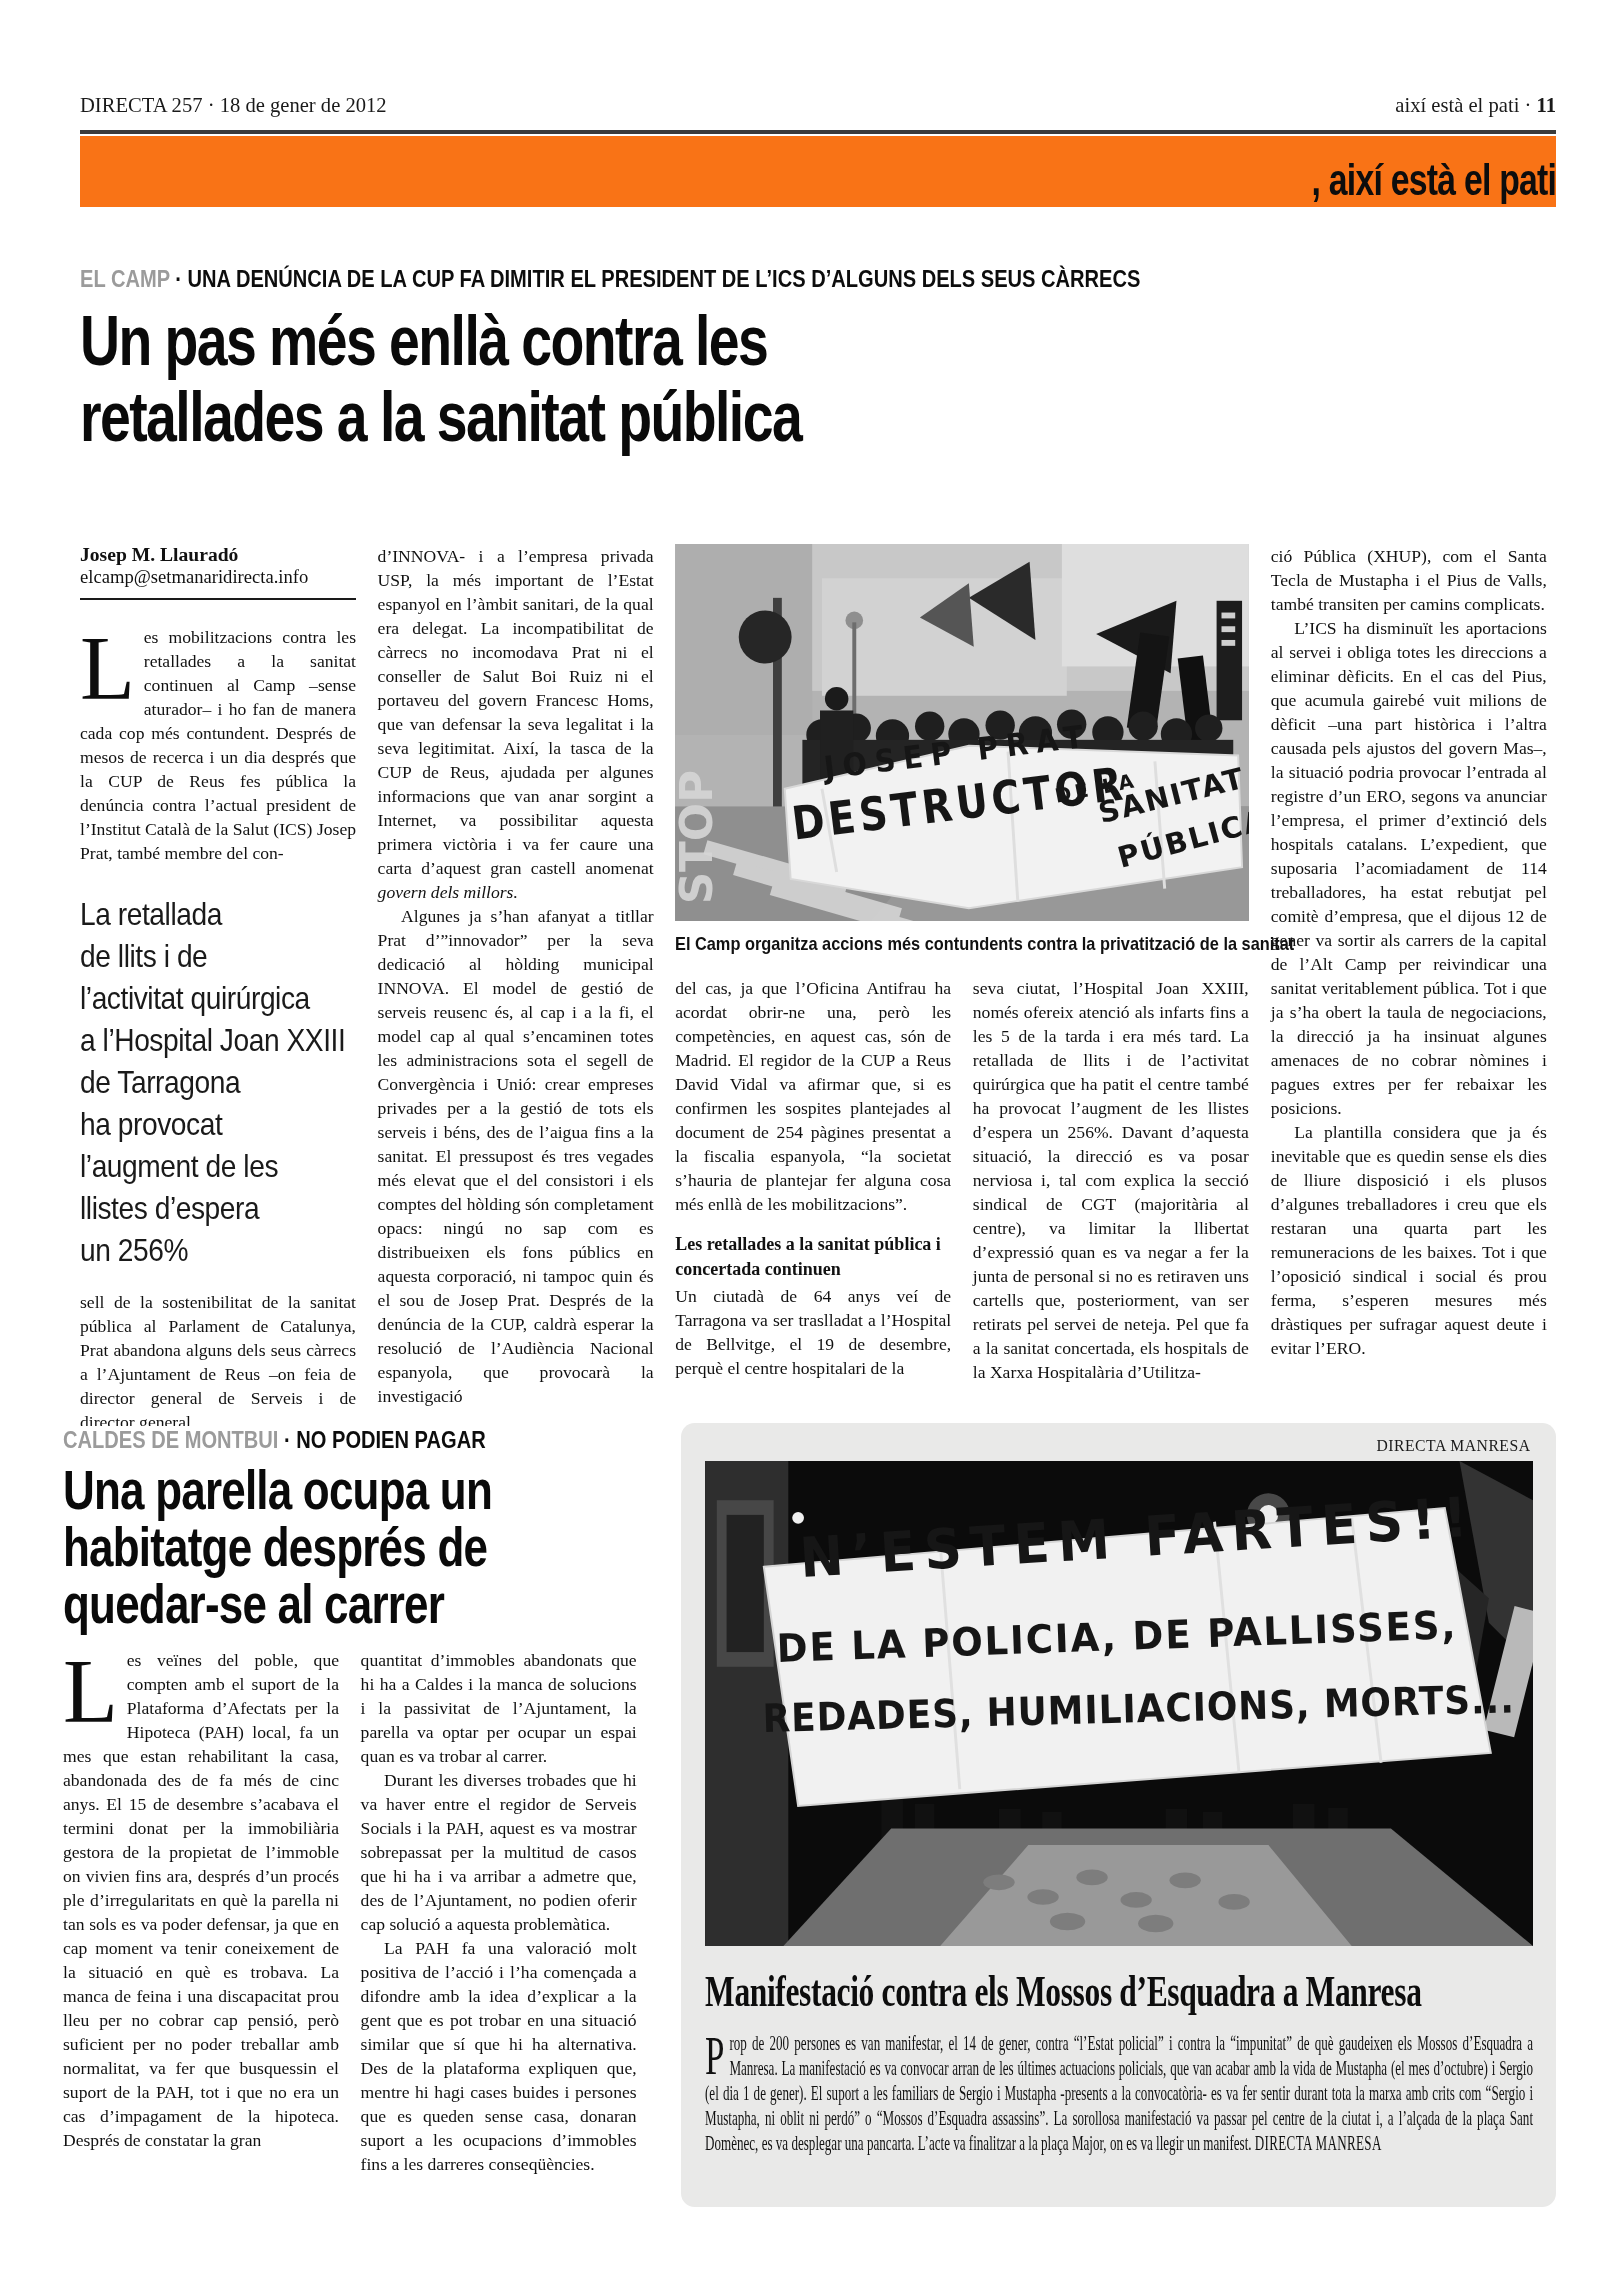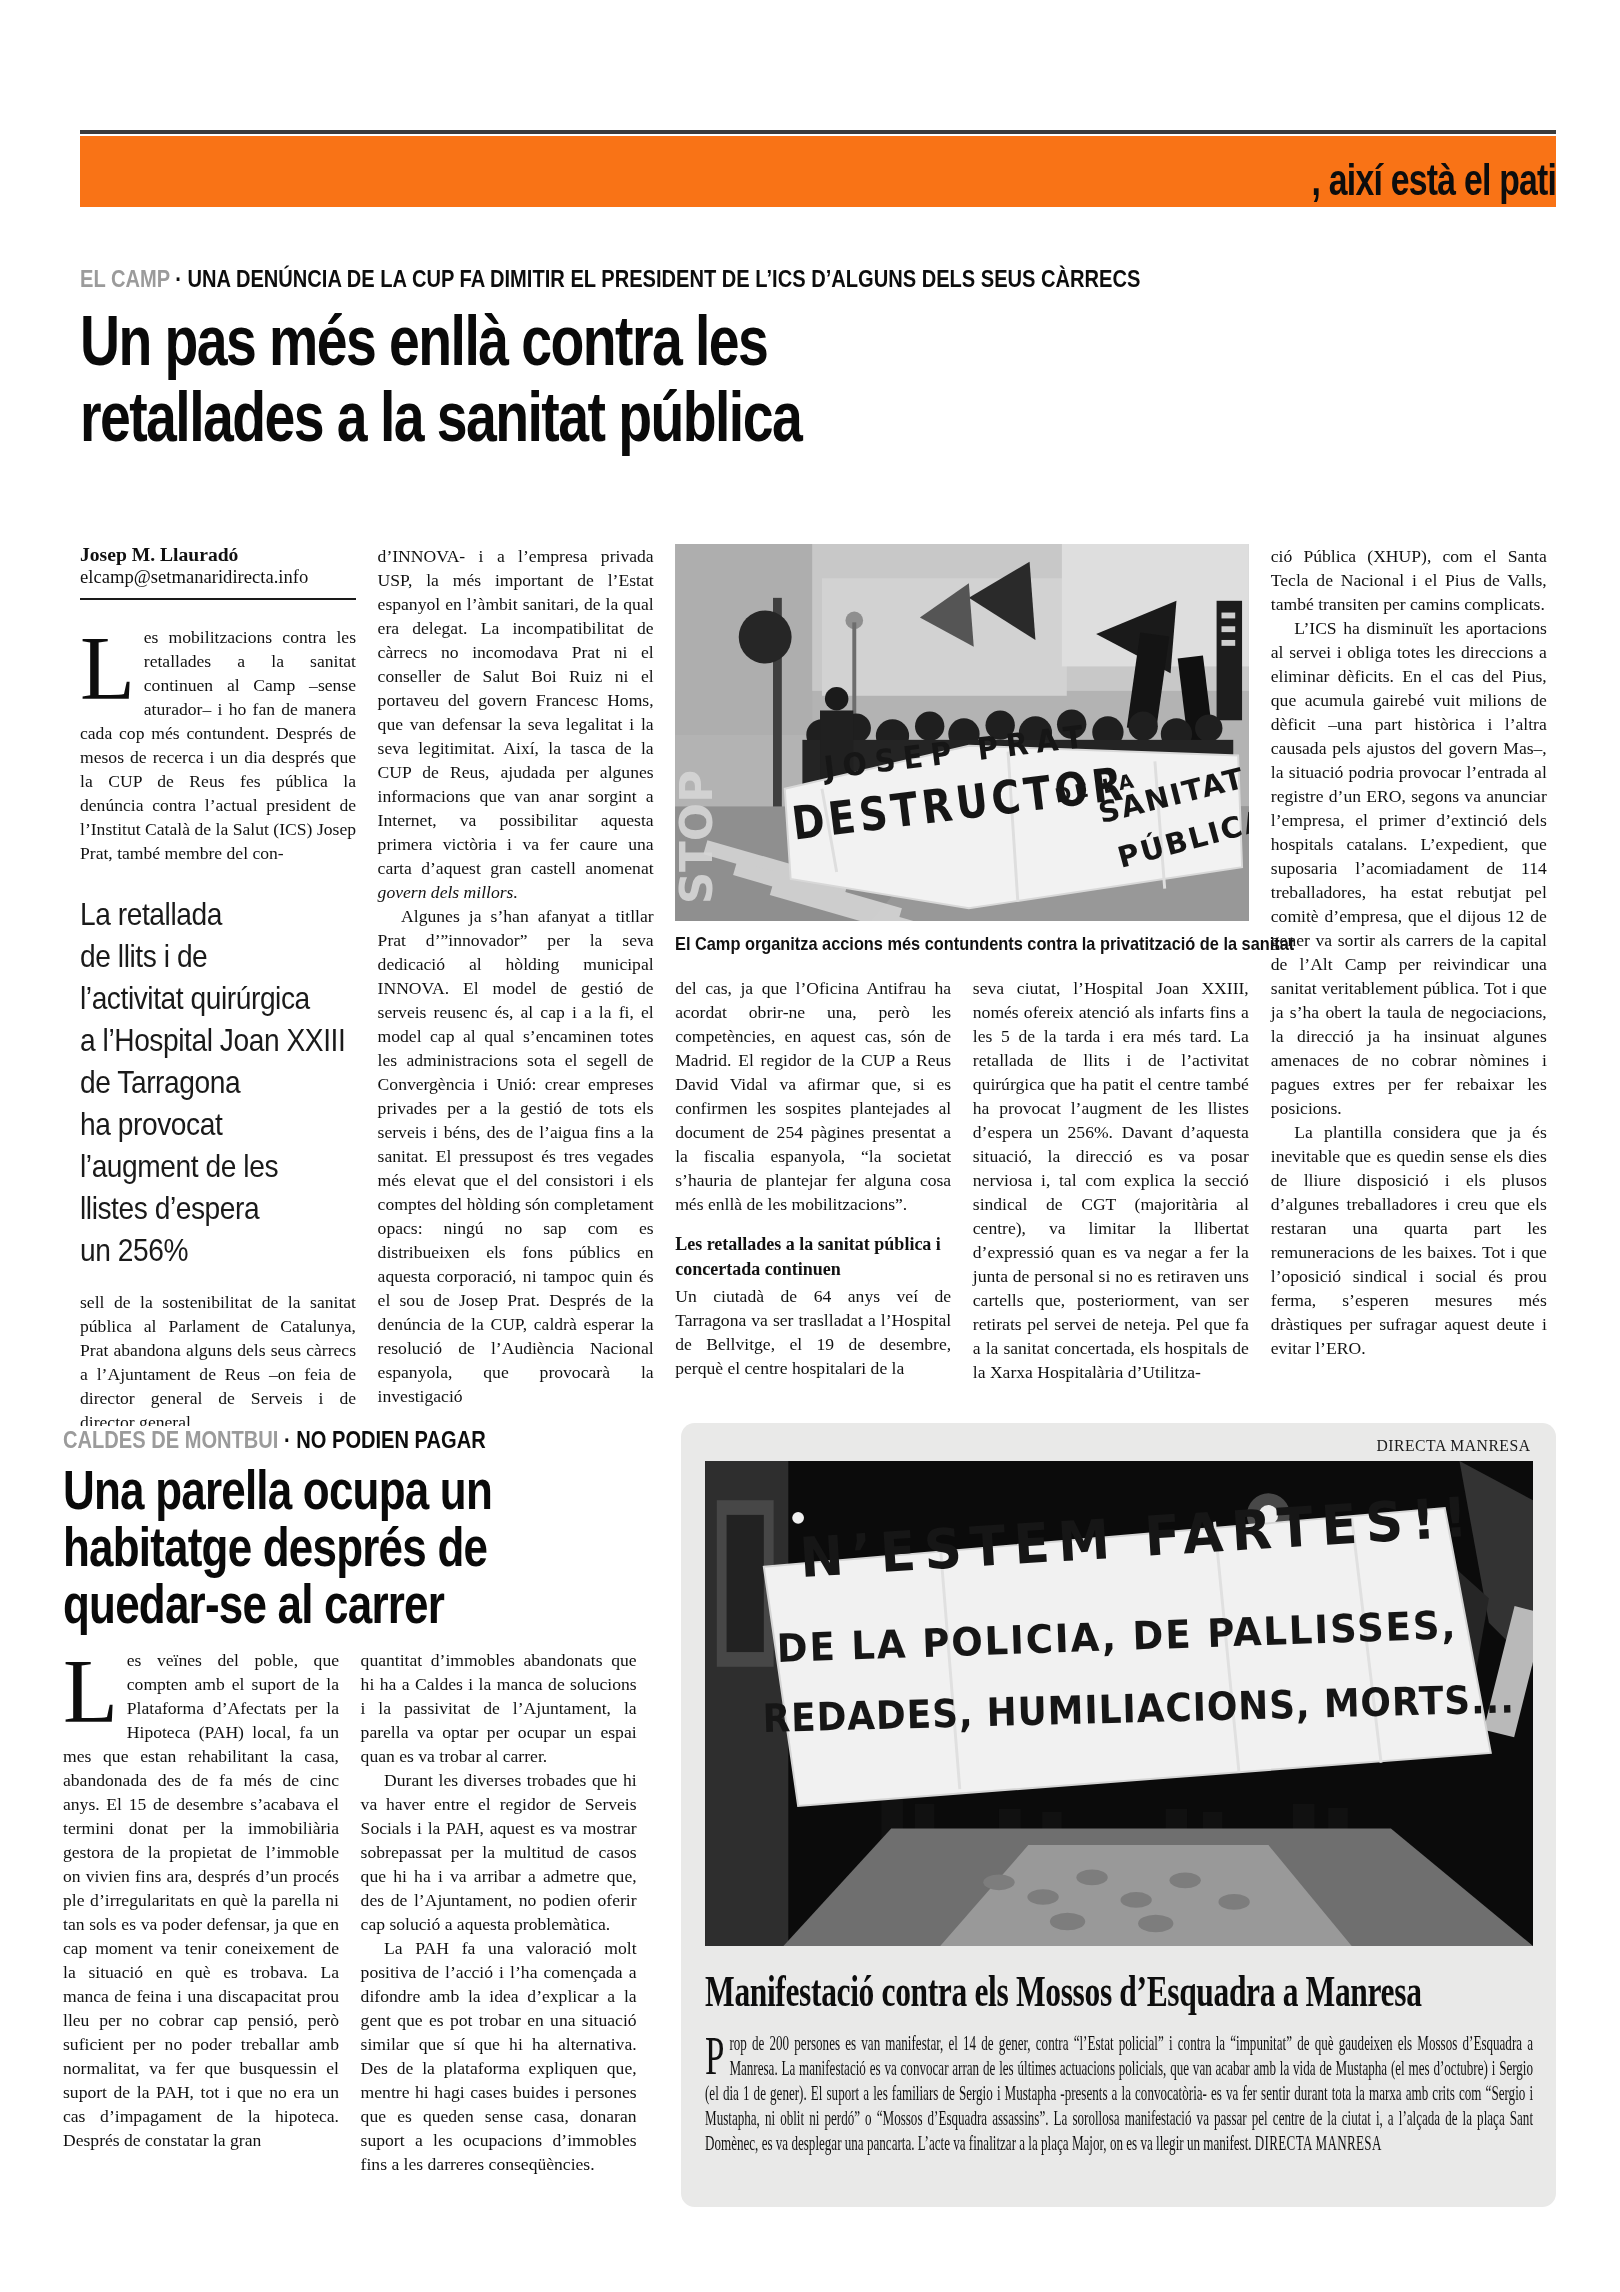--- a/index.html
+++ b/index.html
@@ -70,20 +70,24 @@
   .a3-body{margin-left:23.5px;width:1304px;transform:scaleX(.635);transform-origin:left top;
            font-size:20.6px;line-height:25px;text-align:justify;}
   .dc-p{float:left;font-size:55px;line-height:43px;padding:2.9px 7.8px 0 0;}
   .sig{letter-spacing:0.5px;}
 </style>
 </head>
 <body>
 
 <div class="page">
 
+  <div class="header-row">
+    <span>DIRECTA 257  ·  18 de gener de 2012</span>
+    <span class="header-right"><span>així està el pati ·</span> <b>11</b></span>
+  </div>
   <div class="top-rule"></div>
   <div class="band">
     <span class="band-inner">, així està el pati</span>
   </div>
 
   <div class="a1-head">
     <div class="kicker">
       <span class="loc">EL CAMP</span><span> · </span><span>UNA DENÚNCIA DE LA CUP FA DIMITIR EL PRESIDENT DE L’ICS D’ALGUNS DELS SEUS CÀRRECS</span>
     </div>
     <div class="h1-main">Un pas més enllà contra les
@@ -181,21 +185,21 @@
           <div class="subhead">Les retallades a la sanitat pública i concertada continuen</div>
           <p>Un ciutadà de 64 anys veí de Tarragona va ser traslladat a l’Hospital de Bellvitge, el 19 de desembre, perquè el centre hospitalari de la</p>
         </div>
         <div class="col">
           <p>seva ciutat, l’Hospital Joan XXIII, només ofereix atenció als infarts fins a les 5 de la tarda i era més tard. La retallada de llits i de l’activitat quirúrgica que ha patit el centre també ha provocat l’augment de les llistes d’espera un 256%. Davant d’aquesta situació, la direcció es va posar nerviosa i, tal com explica la secció sindical de CGT (majoritària al centre), va limitar la llibertat d’expressió quan es va negar a fer la junta de personal si no es retiraven uns cartells que, posteriorment, van ser retirats pel servei de neteja. Pel que fa a la sanitat concertada, els hospitals de la Xarxa Hospitalària d’Utilitza-</p>
         </div>
       </div>
     </div>
 
     <div class="col">
-      <p>ció Pública (XHUP), com el Santa Tecla de Nacional i el Pius de Valls, també transiten per camins complicats.</p>
+      <p>ció Pública (XHUP), com el Santa Tecla de Mustapha i el Pius de Valls, també transiten per camins complicats.</p>
       <p class="ind">L’ICS ha disminuït les aportacions al servei i obliga totes les direccions a eliminar dèficits. En el cas del Pius, que acumula gairebé vuit milions de dèficit –una part històrica i l’altra causada pels ajustos del govern Mas–, la situació podria provocar l’entrada al registre d’un ERO, segons va anunciar l’empresa, el primer d’extinció dels hospitals catalans. L’expedient, que suposaria l’acomiadament de 114 treballadores, ha estat rebutjat pel comitè d’empresa, que el dijous 12 de gener va sortir als carrers de la capital de l’Alt Camp per reivindicar una sanitat veritablement pública. Tot i que ja s’ha obert la taula de negociacions, la direcció ja ha insinuat algunes amenaces de no cobrar nòmines i pagues extres per fer rebaixar les posicions.</p>
       <p class="ind">La plantilla considera que ja és inevitable que es quedin sense els dies de lliure disposició i els plusos d’algunes treballadores i creu que els restaran una quarta part les remuneracions de les baixes. Tot i que l’oposició sindical i social és prou ferma, s’esperen mesures més dràstiques per sufragar aquest deute i evitar l’ERO.</p>
     </div>
   </div>
 
   <div class="a2">
     <div class="kicker">
       <span class="loc">CALDES DE MONTBUI</span><span> · </span><span>NO PODIEN PAGAR</span>
     </div>
     <div class="h2-main">Una parella ocupa un

